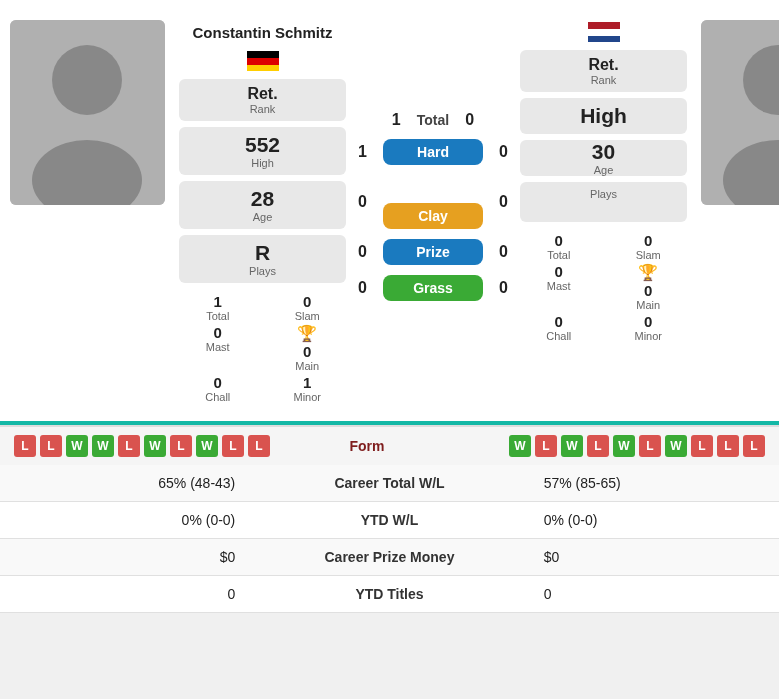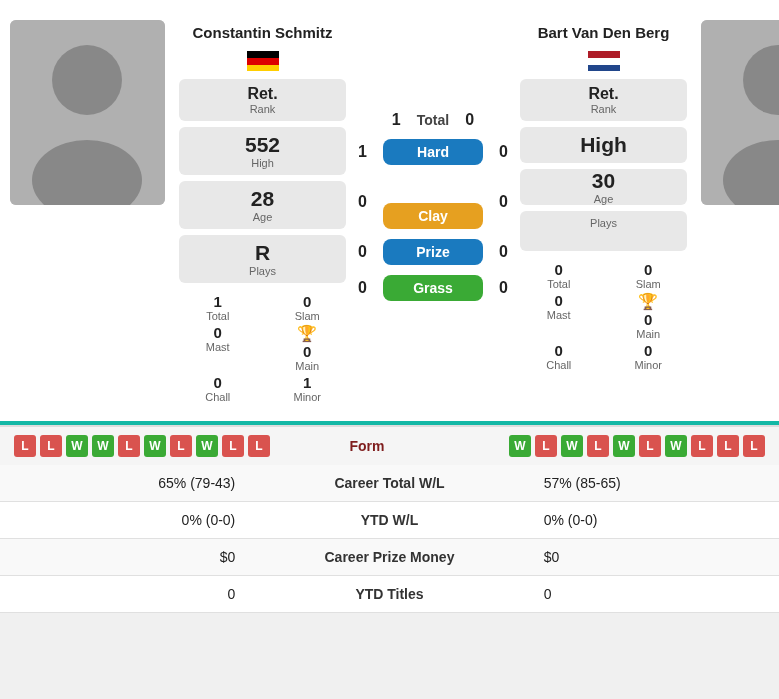--- a/index.html
+++ b/index.html
@@ -302,21 +302,20 @@
         <span class="surface-score">0</span>
       </div>
       <div class="surface-row">
         <span class="surface-score">0</span>
         <span class="surface-btn grass">Grass</span>
         <span class="surface-score">0</span>
       </div>
     </div>
 
     <div class="player-info-right">
-      <span class="player-name">Bart Van Den Berg</span>
 
       <div class="flag-container">
         <svg width="32" height="20" viewBox="0 0 32 20">
           <rect width="32" height="7" fill="#AE1C28"></rect>
           <rect y="7" width="32" height="7" fill="#fff"></rect>
           <rect y="14" width="32" height="6" fill="#21468B"></rect>
         </svg>
       </div>
 
       <div class="center-stat-row" style="width:100%; background:#e8e8e8; border-radius:6px; padding:6px 10px; text-align:center; margin-bottom:6px;">
@@ -399,21 +398,21 @@
         <div class="form-pill w">W</div>
         <div class="form-pill l">L</div>
         <div class="form-pill l">L</div>
         <div class="form-pill l">L</div>
       </div>
   </div>
 
   <table class="stats-table">
     <tbody>
         <tr>
-      <td>65% (79-43)</td>
+      <td>65% (48-43)</td>
       <td>Career Total W/L</td>
       <td>57% (85-65)</td>
     </tr>
     <tr>
       <td>0% (0-0)</td>
       <td>YTD W/L</td>
       <td>0% (0-0)</td>
     </tr>
     <tr>
       <td>$0</td>

